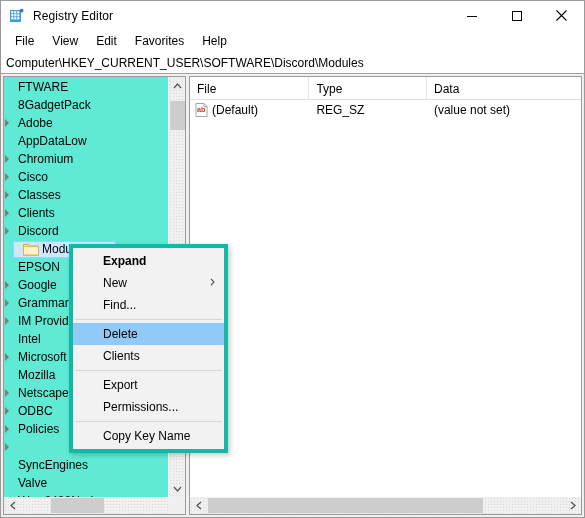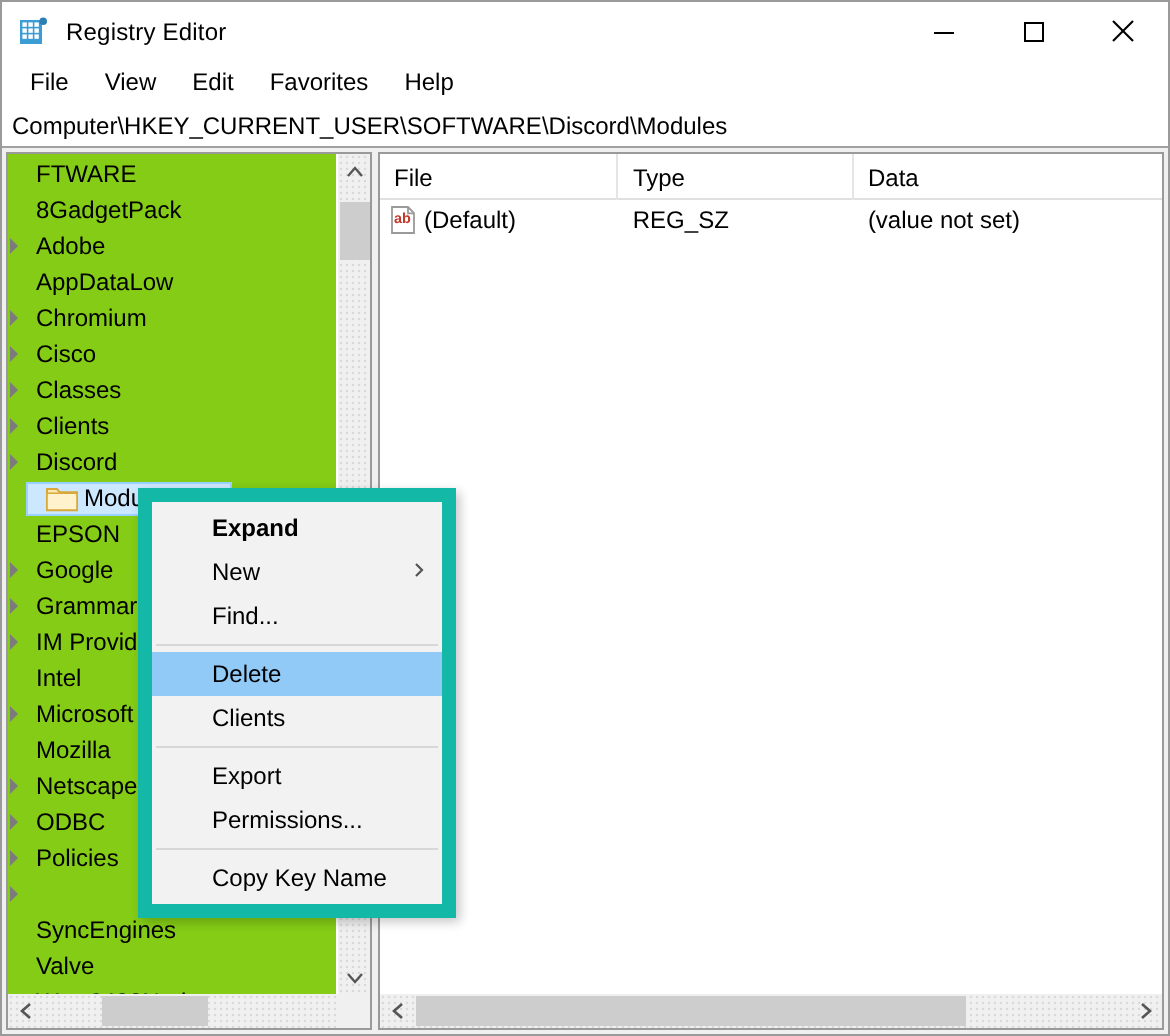--- a/index.html
+++ b/index.html
@@ -127,21 +127,21 @@
   }
 
   
   .tree-scroll-area {
     position: absolute;
     left: 0;
     top: 0;
     right: 17px;
     bottom: 17px;
     overflow: hidden;
-    background: #84cc16;
+    background: #5eead4;
   }
   .tree-list {
     position: relative;
     padding-top: 1px;
   }
   .tree-row {
     height: 18px;
     display: flex;
     align-items: center;
     font-size: 12px;
@@ -298,21 +298,21 @@
     flex: 0 0 auto;
   }
 
   
   .ctx-menu {
     position: absolute;
     left: 68px;
     top: 243px;
     width: 159px;
     background: #f2f2f2;
-    border: 7px solid #14b8a6;
+    border: 4px solid #14b8a6;
     box-shadow: 2px 2px 5px rgba(0,0,0,0.22);
     padding: 2px 0 2px 0;
     box-sizing: border-box;
     z-index: 50;
   }
   .ctx-item {
     height: 22px;
     display: flex;
     align-items: center;
     font-size: 12px;

